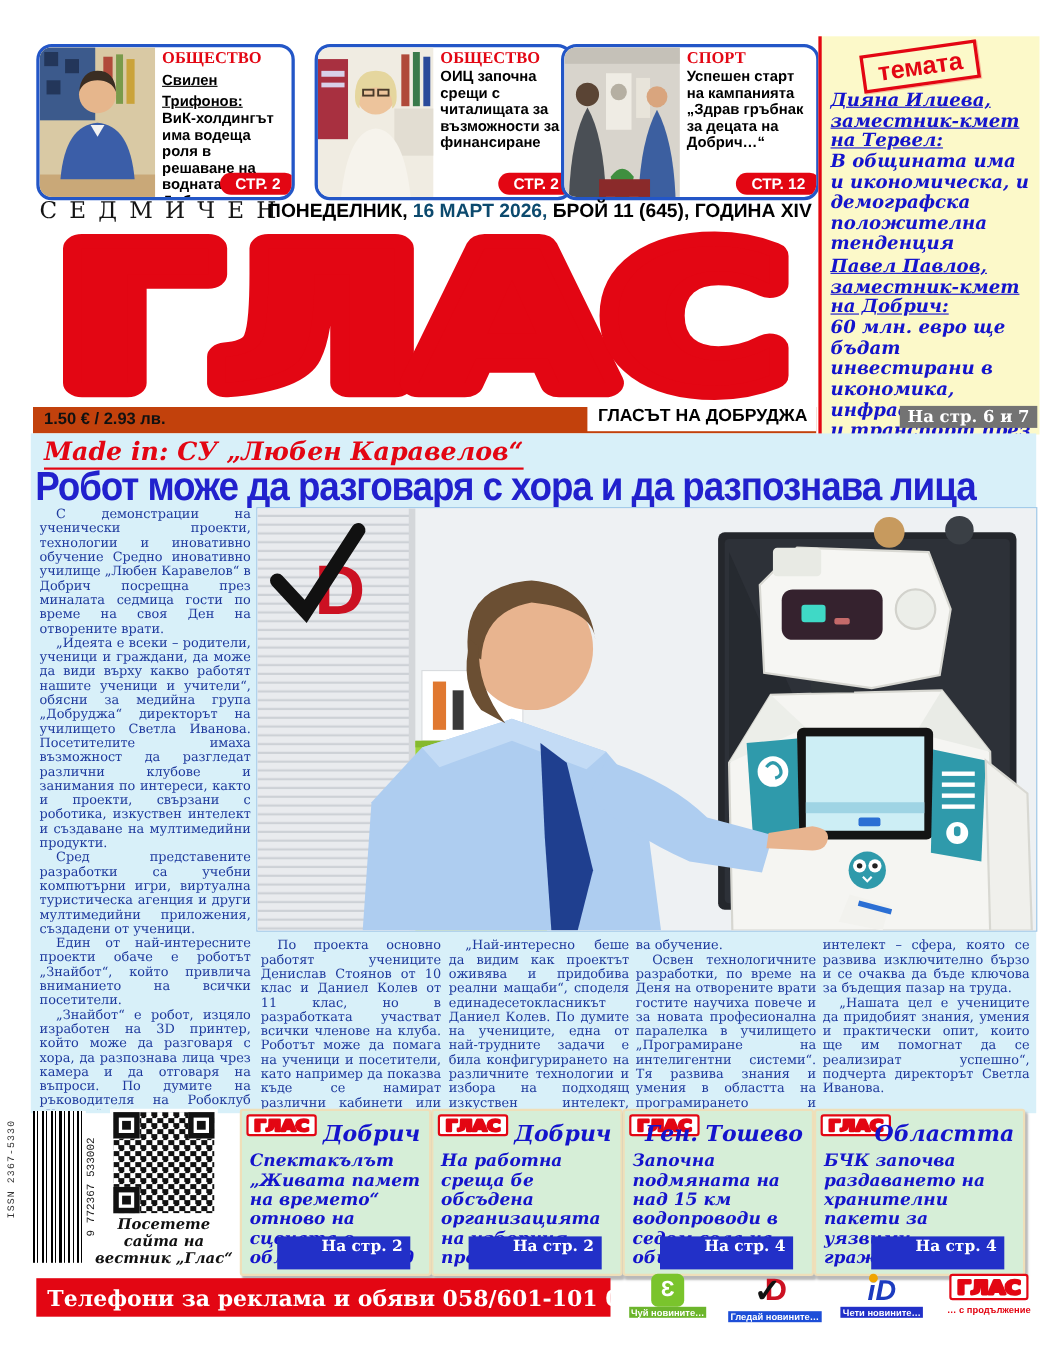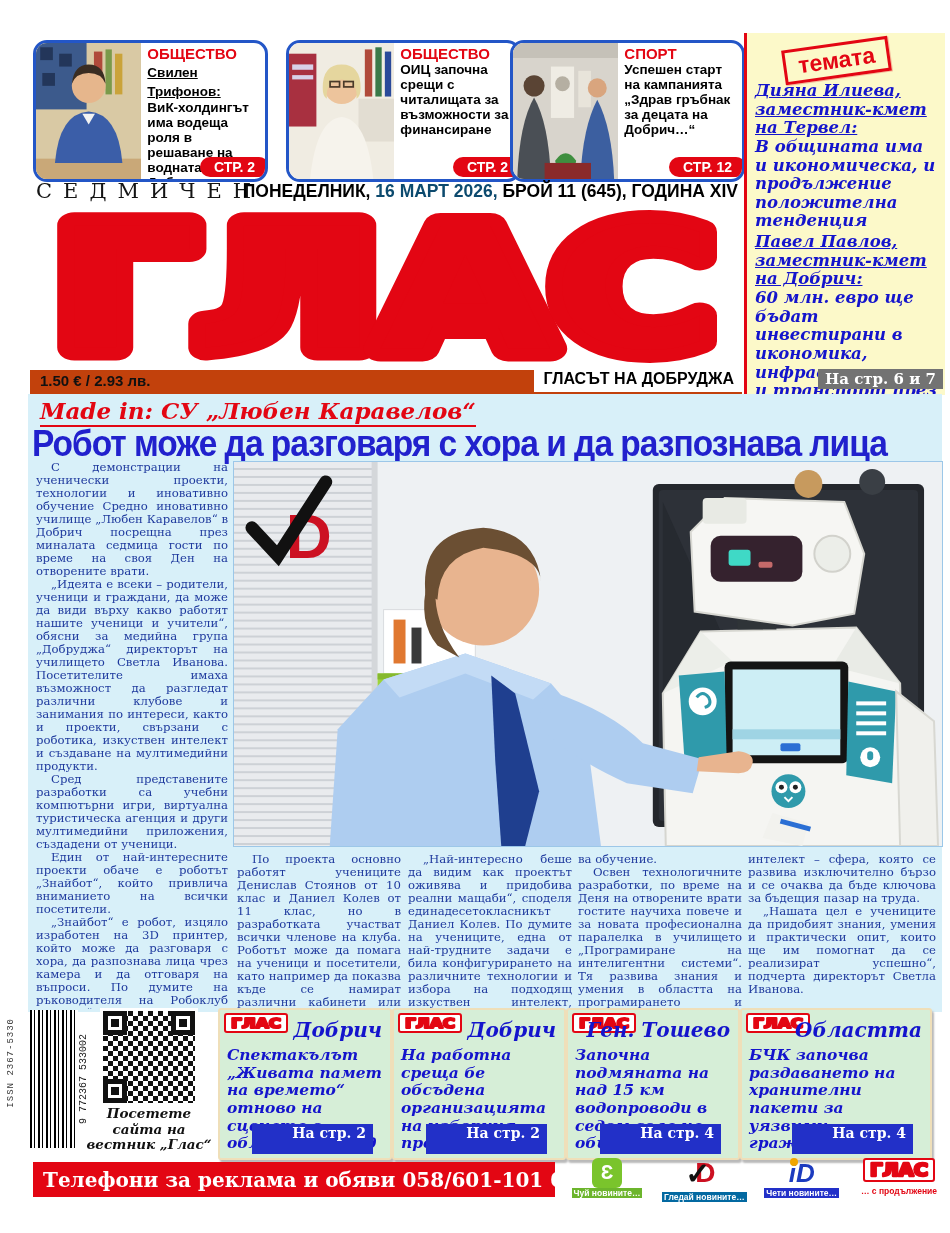--- a/index.html
+++ b/index.html
@@ -4,21 +4,21 @@
 <style>
   html,body{margin:0;padding:0;background:#ffffff;}
   .page{position:relative;width:950px;height:1233px;background:#ffffff;overflow:hidden;
         font-family:"DejaVu Serif",serif;}
   
   .teaser{position:absolute;top:40px;height:136px;width:229px;border:3px solid #2356c7;
           border-radius:14px;background:#fff;overflow:hidden;display:flex;}
   .teaser .ph{width:46%;flex:none;}
   .teaser .ph svg{display:block;width:100%;height:100%;}
   .t-text{padding:3px 5px 3px 6px;position:relative;flex:1;}
-  .t-cat{color:#e30613;font-family:Liberation Sans, sans-serif;font-weight:bold;font-size:15px;line-height:1.05;}
+  .t-cat{color:#e30613;font-family:Liberation Serif, serif;font-weight:bold;font-size:15px;line-height:1.05;}
   .t-speaker{font-family:"Liberation Sans",sans-serif;font-weight:bold;font-size:13.5px;line-height:1.12;color:#000;text-decoration:underline;}
   .t-head{font-family:"Liberation Sans",sans-serif;font-weight:bold;font-size:13.5px;line-height:1.12;color:#000;}
   .t-badge{position:absolute;right:-4px;bottom:2px;background:#e30613;color:#fff;
            font-family:"Liberation Sans",sans-serif;font-weight:bold;font-size:14px;
            padding:2px 14px;border-radius:13px;}
   
   .temata{position:absolute;left:744px;top:33px;width:198px;height:362px;background:#fcf9c9;
           border-left:3px solid #e30613;padding:0;}
   .stamp{display:inline-block;transform:rotate(-8deg);border:3px solid #e30613;color:#e30613;
          background:#fcf9c9;font-family:"Liberation Sans",sans-serif;font-weight:bold;font-size:23px;
@@ -85,21 +85,21 @@
               font-weight:bold;font-style:italic;font-size:13.5px;line-height:1.15;}
   
   .adbar{position:absolute;left:33px;top:1162px;width:522px;height:35px;background:#e30613;
          color:#fff;font-family:"DejaVu Serif",serif;font-weight:bold;font-size:20px;
          display:flex;align-items:center;padding-left:10px;box-sizing:border-box;white-space:nowrap;}
   .f-logos{position:absolute;left:563px;top:1158px;width:380px;height:48px;display:flex;
            justify-content:space-between;}
   .f-item{width:88px;text-align:center;position:relative;}
   .f-cap{font-family:"Liberation Sans",sans-serif;font-weight:bold;font-size:8.5px;margin-top:0;}
   .cap-green{color:#fff;background:#6cb52c;display:inline-block;padding:0 2px;}
-  .cap-black{color:#fff;background:#0369a1;display:inline-block;padding:0 2px;}
+  .cap-black{color:#fff;background:#1d4ed8;display:inline-block;padding:0 2px;}
   .cap-blue{color:#fff;background:#2230c8;display:inline-block;padding:0 2px;}
   .cap-red{color:#e30613;}
   .radio-ic{display:inline-block;width:30px;height:30px;background:#7ac42c;border-radius:6px;
             color:#fff;font-weight:bold;font-size:20px;line-height:28px;font-family:"Liberation Sans",sans-serif;}
   .tv-ic{position:relative;display:inline-block;width:38px;height:30px;}
   .tv-d{position:absolute;left:10px;top:0;color:#cc1122;font-family:"Liberation Sans",sans-serif;
         font-weight:bold;font-size:28px;line-height:30px;}
   .tv-check{position:absolute;left:0;top:-2px;color:#111;font-size:30px;font-weight:bold;}
   .id-ic{display:inline-block;position:relative;color:#1c3bbf;font-family:"Liberation Sans",sans-serif;
          font-weight:bold;font-style:italic;font-size:26px;line-height:30px;}
@@ -183,21 +183,21 @@
       <div class="t-cat">СПОРТ</div>
       <div class="t-head">Успешен старт на кампанията „Здрав гръбнак за децата на Добрич…“</div>
       <div class="t-badge">СТР. 12</div>
     </div>
   </div>
 
   <div class="temata">
     <div class="stamp">темата</div>
     <div class="tm-item">
       <span class="tm-speaker">Дияна Илиева, заместник-кмет на Тервел:</span><br>
-      <span>В общината има и икономическа, и продължение положителна тенденция</span>
+      <span>В общината има и икономическа, и демографска положителна тенденция</span>
     </div>
     <div class="tm-item" style="">
       <span class="tm-speaker">Павел Павлов, заместник-кмет на Добрич:</span><br>
       <span>60 млн. евро ще бъдат инвестирани в икономика, инфраструктура и транспорт през следващите три години</span>
     </div>
     <div class="tm-badge">На стр. 6 и 7</div>
   </div>
 
   <div class="weekly">СЕДМИЧЕН</div>
   <div class="dateline">

